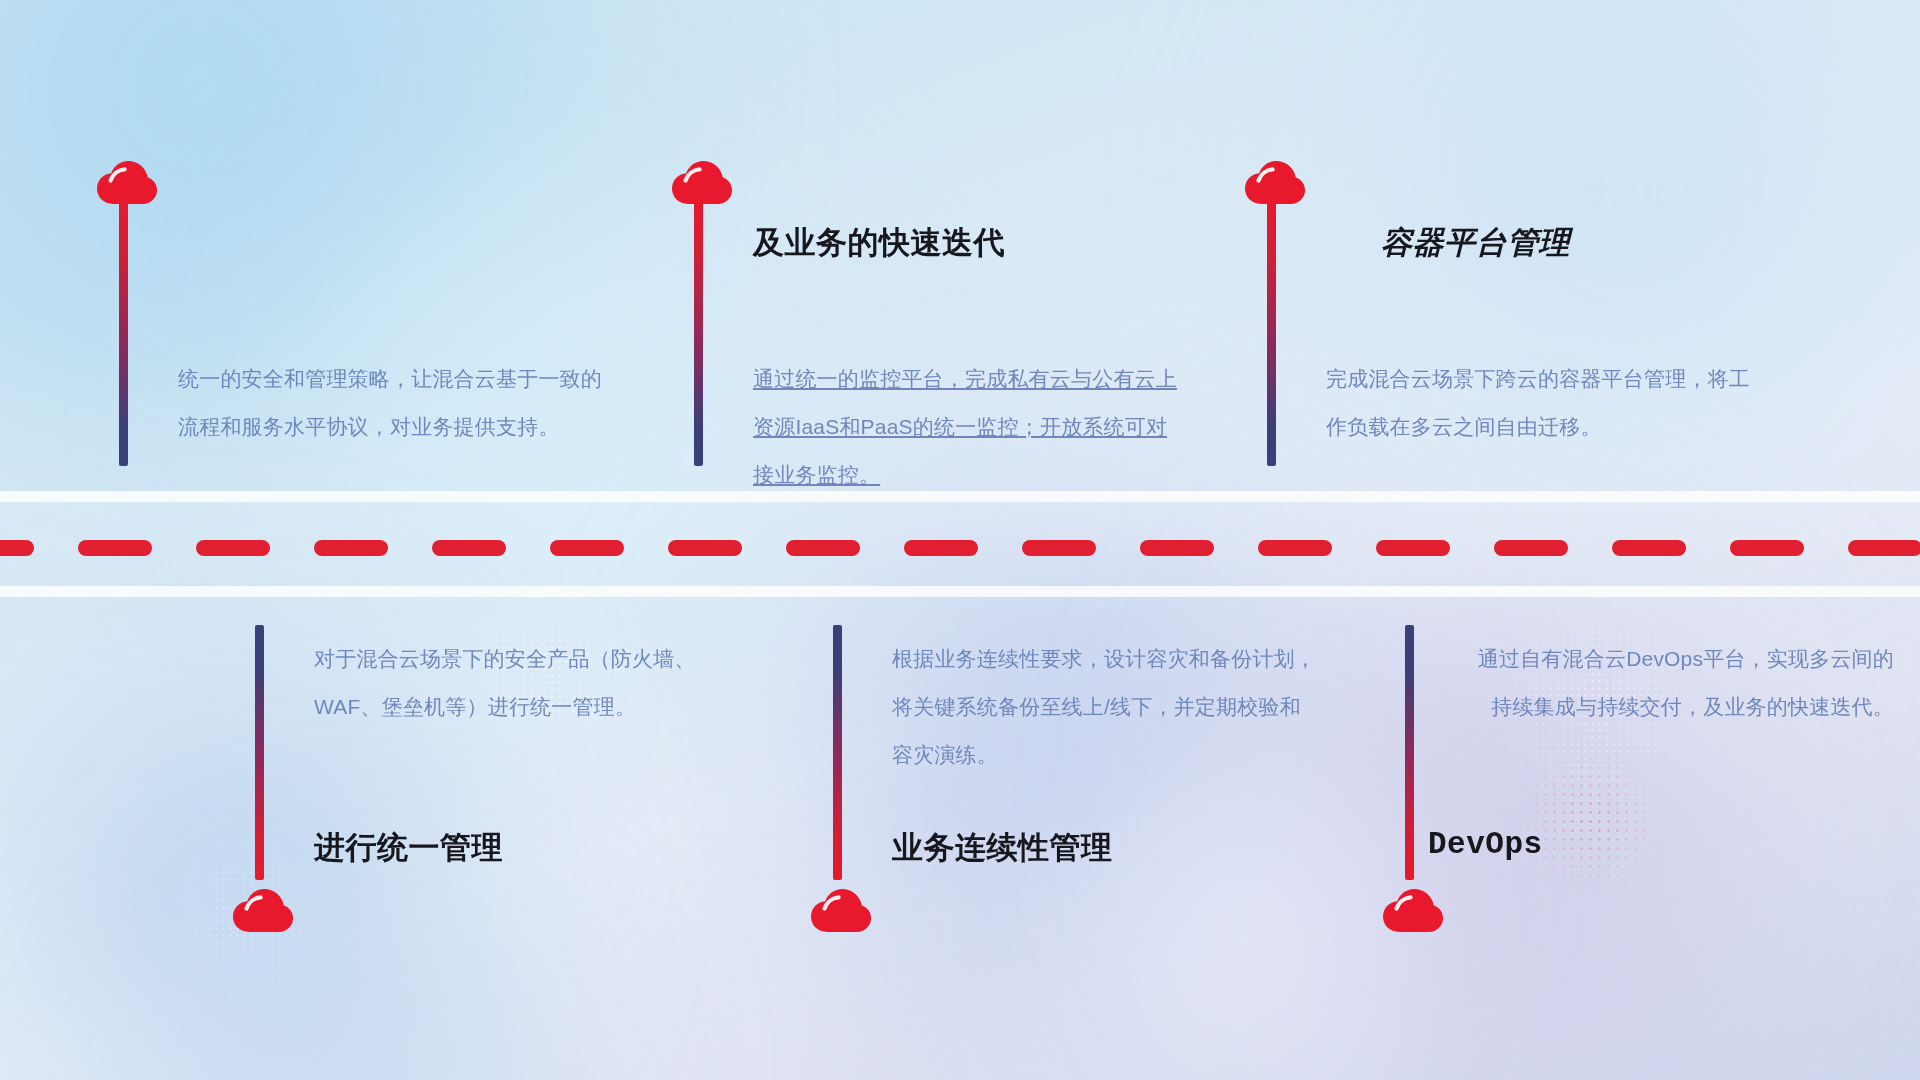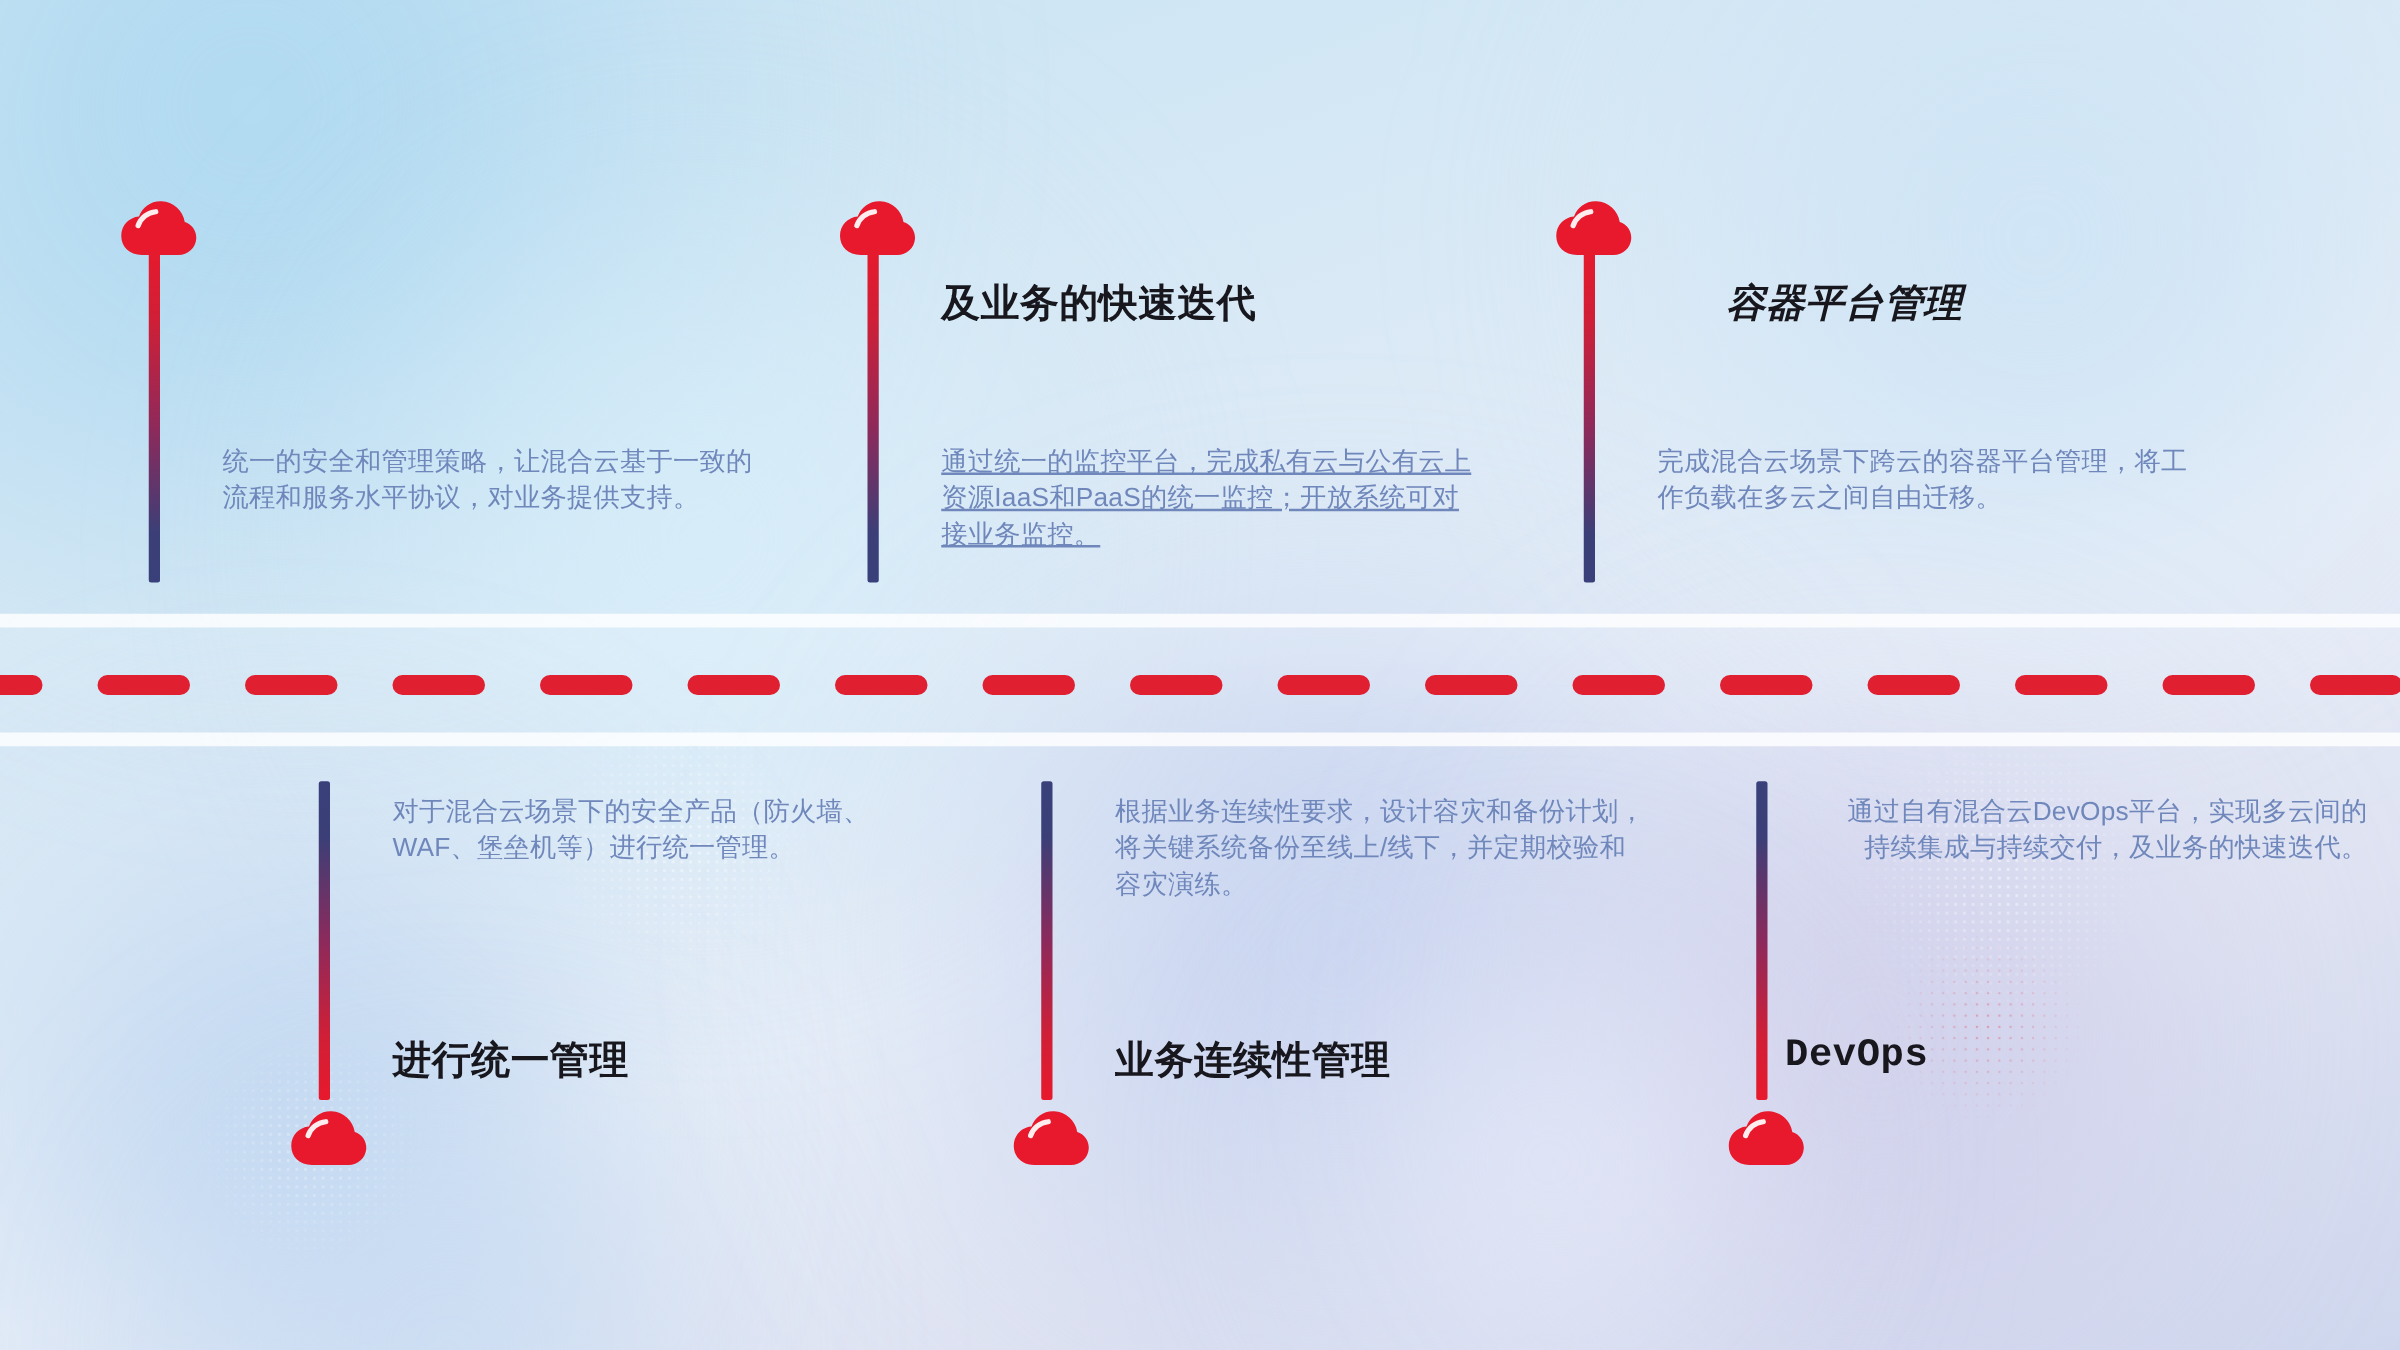--- a/index.html
+++ b/index.html
@@ -70,21 +70,21 @@
   .stem.down { background: linear-gradient(180deg, #e8192c 0%, #d01f36 22%, #8c2a5c 55%, #3c3f77 85%, #39407a 100%); }
   .stem.up   { background: linear-gradient(180deg, #39407a 0%, #3c3f77 18%, #8c2a5c 50%, #d01f36 80%, #e8192c 100%); }
 
   
   .cloud { position: absolute; width: 62px; height: 46px; }
   .cloud svg { display: block; width: 62px; height: 46px; }
 
   
   .node-title { position: absolute; font-size: 31px; font-weight: 700; color: #17171d;
                 letter-spacing: .5px; white-space: nowrap; }
-  .node-body  { position: absolute; font-size: 21px; line-height: 29px; color: #6f87bb;
+  .node-body  { position: absolute; font-size: 21px; line-height: 48px; color: #6f87bb;
                 letter-spacing: .2px; }
 </style>
 </head>
 <body>
 
 <div id="stage">
 
   <div class="blob blob-a"></div>
   <div class="blob blob-b"></div>
   <div class="blob blob-c"></div>

